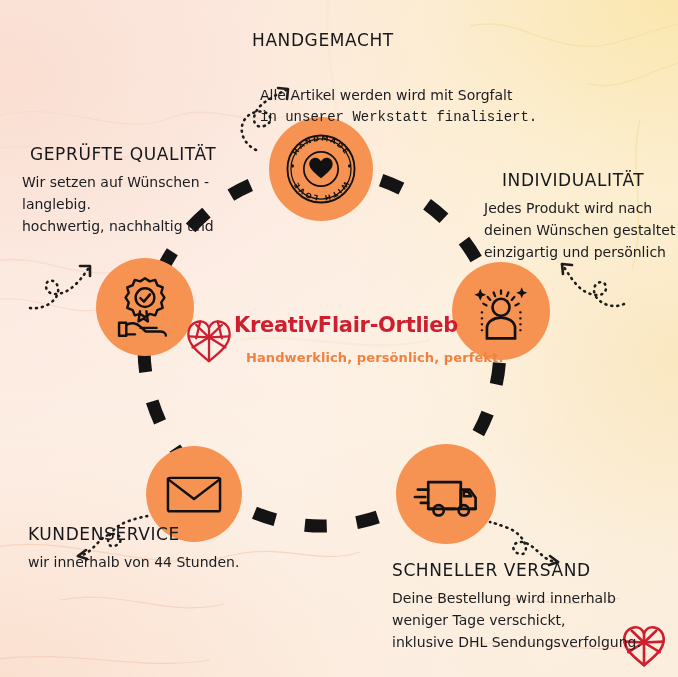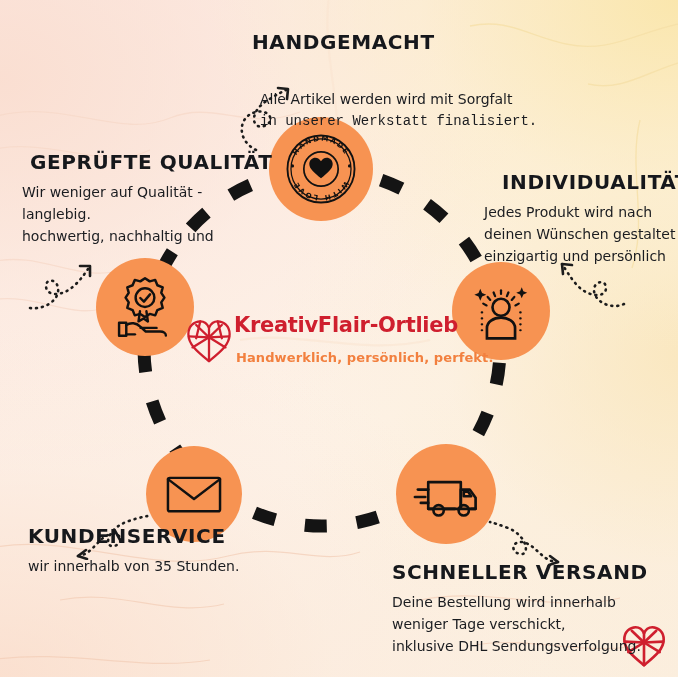--- a/index.html
+++ b/index.html
@@ -26,39 +26,39 @@
     position:absolute;border-radius:50%;
     background:#f79352;
     display:flex;align-items:center;justify-content:center;
   }
   .circle svg{display:block;}
 
   
   .block{position:absolute;}
   .block .ttl{
     font-family:"DejaVu Sans",sans-serif;
-    font-weight:bold;font-size:20px;letter-spacing:.6px;color:#16181c;
+    font-weight:normal;font-size:17px;letter-spacing:.6px;color:#16181c;
     margin:0 0 7px 0;white-space:nowrap;
   }
   .block .line{
     font-family:"DejaVu Sans",sans-serif;
     font-size:14px;color:#1a1c20;line-height:1.58;white-space:nowrap;
   }
   .block.right .ttl,.block.right .line{text-align:left;}
 
   
   #logo{position:absolute;left:186px;top:313px;width:270px;height:62px;}
   #logo .wordmark{
     position:absolute;left:48px;top:0px;
     font-family:"DejaVu Sans",sans-serif;
     font-weight:bold;font-size:21px;color:#cf1f2e;letter-spacing:-0.3px;
     white-space:nowrap;
   }
   #logo .tagline{
-    position:absolute;left:50px;top:37px;
+    position:absolute;left:60px;top:37px;
     font-family:"DejaVu Sans",sans-serif;
     font-weight:bold;font-size:13px;color:#f2803f;letter-spacing:.1px;
     white-space:nowrap;
   }
   #logo .heartmark{position:absolute;left:0px;top:6px;width:46px;height:44px;}
 
   #cornermark{position:absolute;left:622px;top:625px;width:44px;height:42px;}
 
   .squiggle{position:absolute;pointer-events:none;}
 </style>
@@ -256,37 +256,37 @@
       <path d="M14 62 L50 40 L86 62"></path>
     </g>
   </svg>
 
   <div class="block" style="left:252px;top:30px;width:300px;">
     <div class="ttl">HANDGEMACHT</div>
     <div class="line" style="padding-left:8px;margin-top:34px;">Alle Artikel werden  wird mit Sorgfalt</div>
     <div class="line" style="padding-left:8px;font-family:Liberation Mono, monospace;">in unserer Werkstatt finalisiert.</div>
   </div>
 
-  <div class="block" style="left:22px;top:150px;width:260px;">
+  <div class="block" style="left:22px;top:144px;width:260px;">
     <div class="ttl" style="padding-left:8px;">GEPRÜFTE QUALITÄT</div>
-    <div class="line">Wir weniger auf Qualität -</div>
+    <div class="line">Wir setzen auf Wünschen -</div>
     <div class="line">langlebig.</div>
     <div class="line">hochwertig, nachhaltig und</div>
   </div>
 
   <div class="block right" style="left:484px;top:170px;width:250px;">
     <div class="ttl" style="padding-left:18px;">INDIVIDUALITÄT</div>
     <div class="line">Jedes Produkt wird nach</div>
     <div class="line">deinen Wünschen gestaltet -</div>
     <div class="line">einzigartig und persönlich</div>
   </div>
 
   <div class="block" style="left:28px;top:524px;width:280px;">
     <div class="ttl">KUNDENSERVICE</div>
-    <div class="line">wir innerhalb von 35 Stunden.</div>
+    <div class="line">wir innerhalb von 44 Stunden.</div>
   </div>
 
   <div class="block" style="left:392px;top:560px;width:290px;">
     <div class="ttl">SCHNELLER VERSAND</div>
     <div class="line">Deine Bestellung wird innerhalb</div>
     <div class="line">weniger Tage verschickt,</div>
     <div class="line"> inklusive DHL Sendungsverfolgung.</div>
   </div>
 
 </div>

